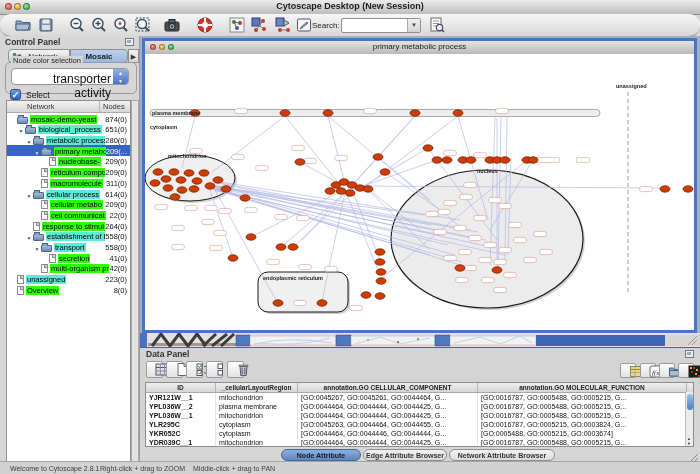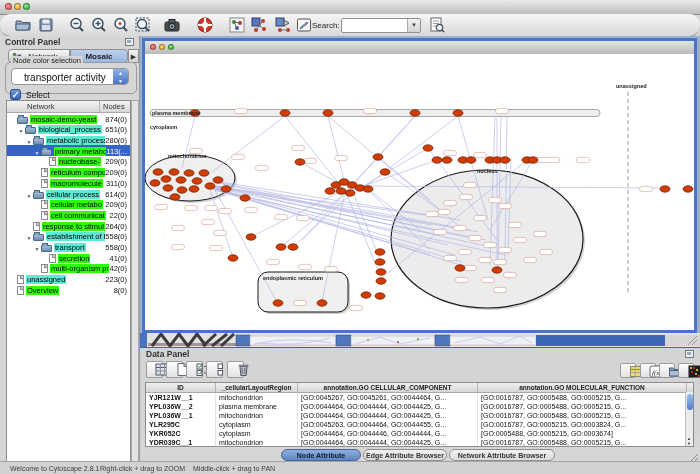--- a/index.html
+++ b/index.html
@@ -30,21 +30,21 @@
   .float-ico{width:9px;height:8px;border:1px solid #777;background:#eee;box-sizing:border-box;position:absolute;}
   .float-ico:before{content:'';position:absolute;left:1px;top:1px;width:4px;height:3px;background:#9ab;}
   .cptab{position:absolute;top:13px;height:14px;font-size:8px;color:#222;text-align:center;line-height:14px;
     border:1px solid #8f8f8f;box-sizing:border-box;background:linear-gradient(#f4f4f4,#d4d4d4);}
   .cptab.sel{background:linear-gradient(#bcd0ec,#9ab7de);font-weight:bold;}
   #tab-arrow{left:128px;top:13px;width:11px;height:14px;font-size:7px;line-height:14px;text-align:center;color:#333;
     background:linear-gradient(#f4f4f4,#d4d4d4);border:1px solid #8f8f8f;box-sizing:border-box;}
   #groupbox{left:5px;top:26px;width:130px;height:30px;border:1px solid #9b9b9b;border-radius:5px;}
   #groupbox-legend{left:11px;top:20px;font-size:7.5px;color:#222;background:#d6d6d6;padding:0 2px;}
   #node-color-dd{left:11px;top:32px;width:118px;height:17px;background:#fff;border:1px solid #969696;border-radius:4px;box-sizing:border-box;}
-  #node-color-dd .val{position:absolute;left:0;right:17px;top:3px;text-align:left;font-size:10px;color:#111;margin-left:12px;}
+  #node-color-dd .val{position:absolute;left:0;right:17px;top:3px;text-align:right;font-size:12px;color:#111;margin-left:12px;}
   #node-color-dd .step{position:absolute;right:0;top:0;bottom:0;width:15px;border-radius:0 3px 3px 0;
     background:linear-gradient(#8fb2e8,#4a74c8);color:#fff;font-size:5px;text-align:center;line-height:8px;}
   #select-nodes-row{left:10px;top:53px;height:12px;}
   #select-nodes-cb{left:0;top:0;width:11px;height:11px;border-radius:2.5px;background:linear-gradient(#6f9ae0,#3a64b8);
     border:1px solid #2a4a90;box-sizing:border-box;color:#fff;font-size:9px;line-height:10px;text-align:center;font-weight:bold;}
   #select-nodes-label{left:16px;top:1px;font-size:8.5px;color:#111;}
   #tree-box{left:6px;top:64px;width:125px;height:389px;background:#fff;border:1px solid #8d8d8d;box-sizing:border-box;overflow:hidden;}
   #tree-header{height:11px;background:linear-gradient(#f3f3f3,#d7d7d7);border-bottom:1px solid #aaa;position:relative;font-size:7.5px;color:#333;}
   #tree-header .sep{position:absolute;left:92px;top:0;bottom:0;width:1px;background:#b5b5b5;}
   .trow{display:flex;align-items:flex-end;height:10.7px;font-size:7.5px;white-space:nowrap;}
@@ -100,20 +100,21 @@
   .status-txt{position:absolute;top:3px;font-size:7px;color:#3c3c3c;}
   #grip{position:absolute;right:2px;top:106px;width:9px;height:9px;}
 </style>
 </head>
 <body>
 
 <div id="titlebar" class="abs">
   <div class="tl red abs" style="left:5px"></div>
   <div class="tl yellow abs" style="left:14px"></div>
   <div class="tl green abs" style="left:23px"></div>
+  <div id="win-title" class="abs">Cytoscape Desktop (New Session)</div>
 </div>
 
 <div id="toolbar" class="abs">
   <span class="tbtn" style="left:14px">
     <svg viewBox="0 0 18 18">
         <path d="M2 5h5l1.5 1.5H16V14H2z" fill="#8fa6c0" stroke="#4a617c" stroke-width="1"></path>
         <path d="M2 8h14l-2 6H2z" fill="#aabfd6" stroke="#4a617c" stroke-width="1"></path>
       </svg>
   </span>
   <span class="tbtn" style="left:37px">
@@ -278,21 +279,21 @@
           <span class="tarrow">▼</span>
           <span class="tfolder"></span>
           <span class="tlabel red">metabolic process</span>
           <span class="tcount">280(0)</span>
         </div>
         <div class="trow sel">
           <span style="flex: 0 0 auto; width: 26px;"></span>
           <span class="tarrow">▼</span>
           <span class="tfolder"></span>
           <span class="tlabel green">primary metabo</span>
-          <span class="tcount">113(...</span>
+          <span class="tcount">209(...</span>
         </div>
         <div class="trow">
           <span style="flex: 0 0 auto; width: 34px;"></span>
           <span class="tarrow"></span>
           <span class="tleaf"></span>
           <span class="tlabel green">nucleobase-</span>
           <span class="tcount">209(0)</span>
         </div>
         <div class="trow">
           <span style="flex: 0 0 auto; width: 26px;"></span>
@@ -382,20 +383,21 @@
   </div>
   <div id="tree-scroll" class="abs"></div>
 </div>
 
 <div id="desktop" class="abs">
   <div id="net-window">
     <div id="net-titlebar">
       <div class="tl tl2 red abs" style="left:5px"></div>
       <div class="tl tl2 yellow abs" style="left:14px"></div>
       <div class="tl tl2 green abs" style="left:23px"></div>
+      <div id="net-title">primary metabolic process</div>
     </div>
     <div id="net-canvas">
       <svg viewBox="145 54 549 276" preserveAspectRatio="none">
           <rect x="150" y="109.5" width="450" height="7" rx="3.5" fill="#ededed" stroke="#8a8a8a" stroke-width="0.7"></rect>
           <ellipse cx="192" cy="180" rx="45" ry="23" fill="rgba(0,0,0,.18)"></ellipse>
           <ellipse cx="190" cy="178" rx="45" ry="23" fill="#efefef" stroke="#1a1a1a" stroke-width="1"></ellipse>
           <ellipse cx="489" cy="241" rx="96" ry="69" fill="rgba(0,0,0,.18)"></ellipse>
           <ellipse cx="487" cy="239" rx="96" ry="69" fill="#ececec" stroke="#1a1a1a" stroke-width="1.2"></ellipse>
           <rect x="260" y="274" width="90" height="40" rx="10" fill="rgba(0,0,0,.2)"></rect>
           <rect x="258" y="272" width="90" height="40" rx="10" fill="#f0f0f0" stroke="#1a1a1a" stroke-width="1"></rect>

